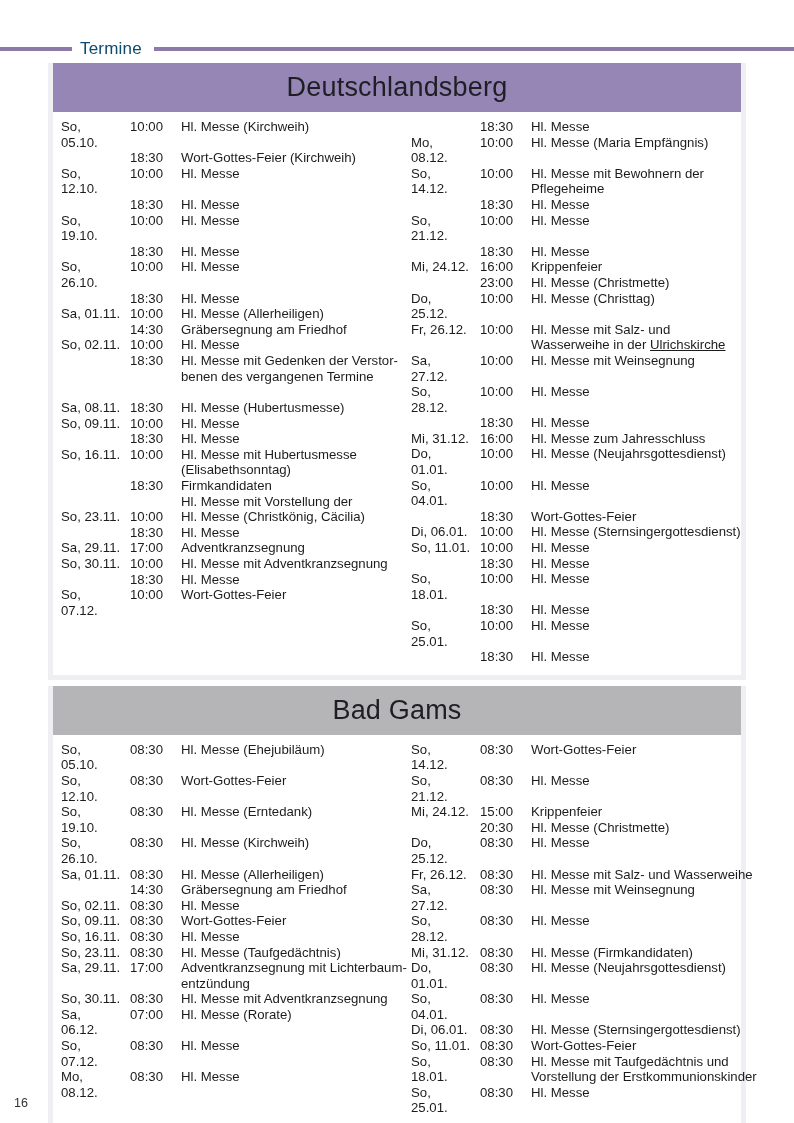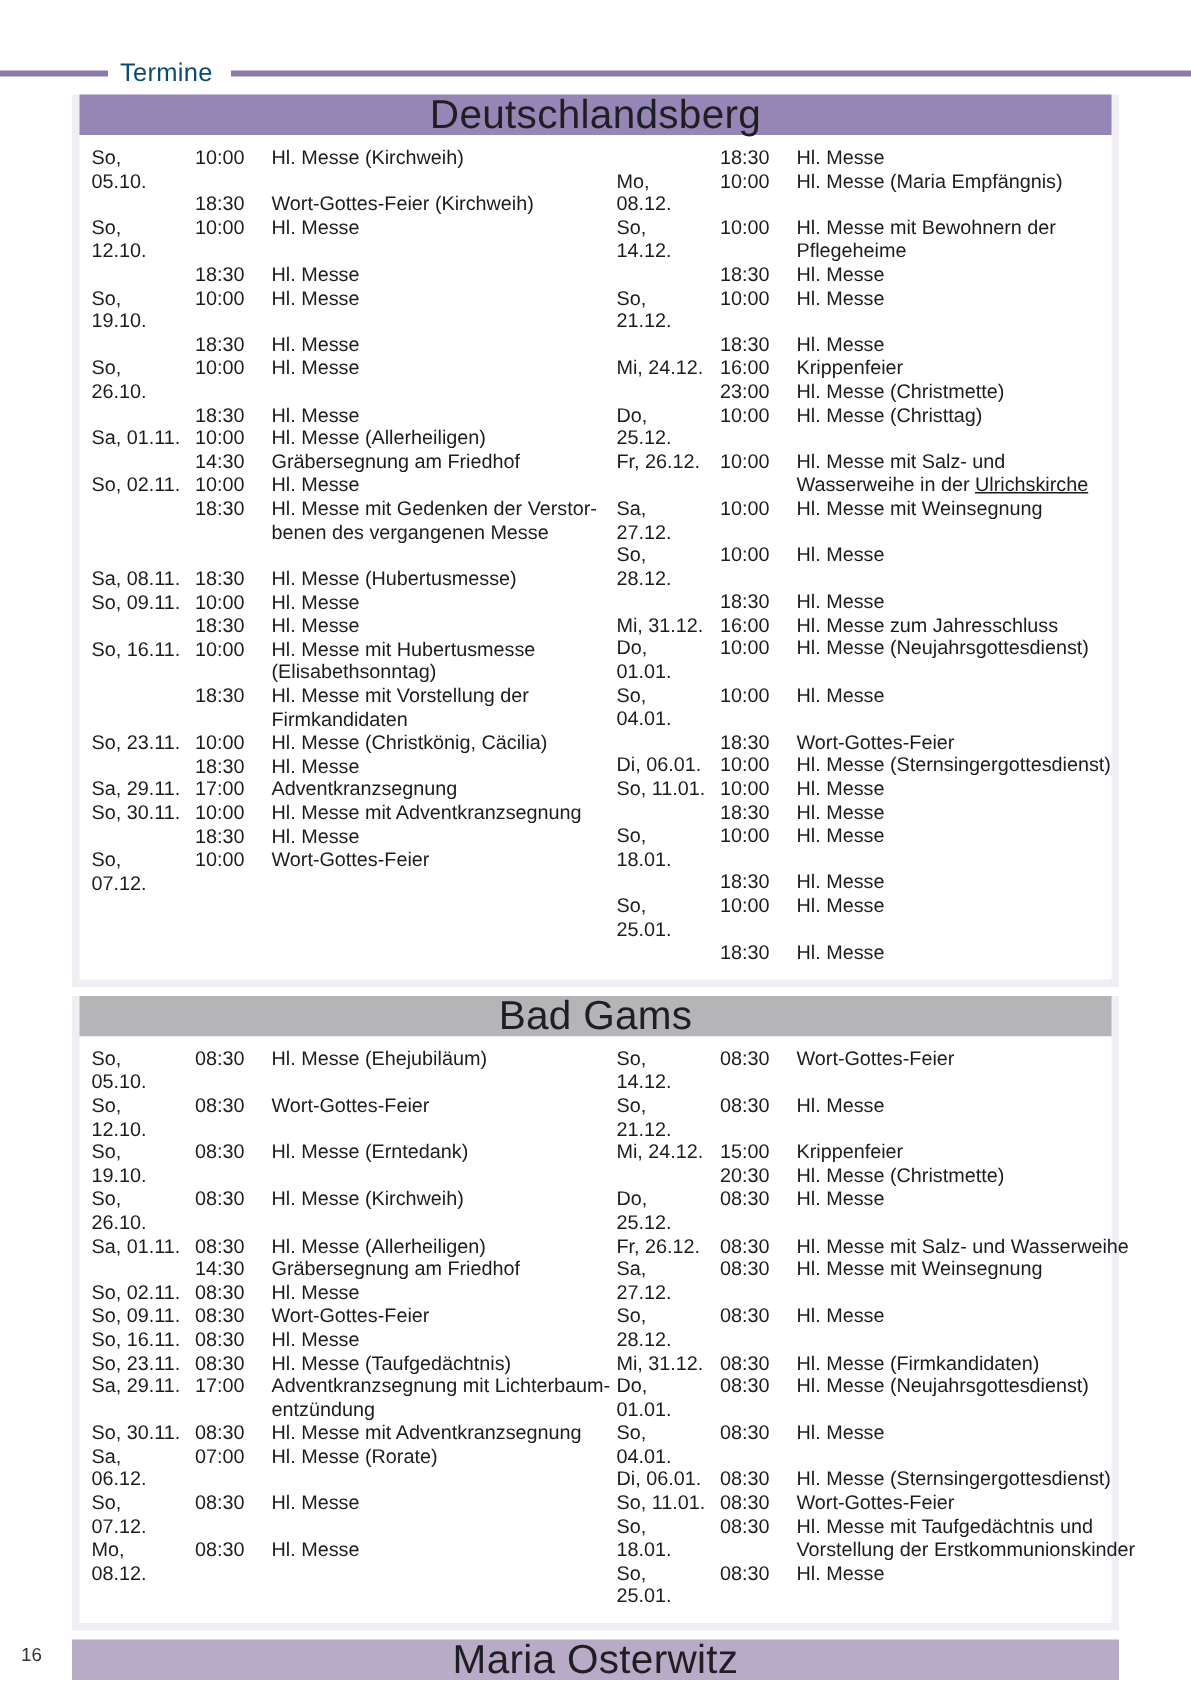--- a/index.html
+++ b/index.html
@@ -14,21 +14,21 @@
   .rule { height:4px; background:#8c7aa9; }
   .rule-left { width:72px; }
   .rule-right { flex:1; margin-left:12px; }
   .termine-label { margin-left:8px; font-size:17px; color:#0c4a6e; letter-spacing:0.2px; }
 
   
   .sections { position:absolute; left:48px; top:63px; width:698px; }
   .section { margin-bottom:6px; }
   .section.framed { background:#efeef3; padding:0 5px 5px 5px; }
   .section-header {
-    height:27px; display:flex; align-items:center; justify-content:center;
+    height:49px; display:flex; align-items:center; justify-content:center;
     background:var(--header-bg,#9586b5);
   }
   .section-title { font-size:27px; color:#1f1e24; letter-spacing:0.2px; }
   .section-content {
     background:var(--content-bg,#ffffff);
     display:flex; padding:7px 8px 10px 8px;
   }
   .section:not(.framed) .section-content { padding:7px 8px 17px 12px; }
   .column-left { width:350px; flex:0 0 350px; }
   .column-right { flex:1; }
@@ -133,21 +133,21 @@
             <div class="time">10:00</div>
             <div class="text">
               <div class="line">Hl. Messe</div>
             </div>
           </div>
           <div class="row">
             <div class="date"></div>
             <div class="time">18:30</div>
             <div class="text">
               <div class="line">Hl. Messe mit Gedenken der Verstor-</div>
-              <div class="line">benen des vergangenen Messe</div>
+              <div class="line">benen des vergangenen Termine</div>
             </div>
           </div>
           <div class="spacer"></div>
           <div class="row">
             <div class="date">Sa, 08.11.</div>
             <div class="time">18:30</div>
             <div class="text">
               <div class="line">Hl. Messe (Hubertusmesse)</div>
             </div>
           </div>
@@ -170,22 +170,22 @@
             <div class="time">10:00</div>
             <div class="text">
               <div class="line">Hl. Messe mit Hubertusmesse</div>
               <div class="line">(Elisabethsonntag)</div>
             </div>
           </div>
           <div class="row">
             <div class="date"></div>
             <div class="time">18:30</div>
             <div class="text">
+              <div class="line">Firmkandidaten</div>
               <div class="line">Hl. Messe mit Vorstellung der</div>
-              <div class="line">Firmkandidaten</div>
             </div>
           </div>
           <div class="row">
             <div class="date">So, 23.11.</div>
             <div class="time">10:00</div>
             <div class="text">
               <div class="line">Hl. Messe (Christkönig, Cäcilia)</div>
             </div>
           </div>
           <div class="row">

